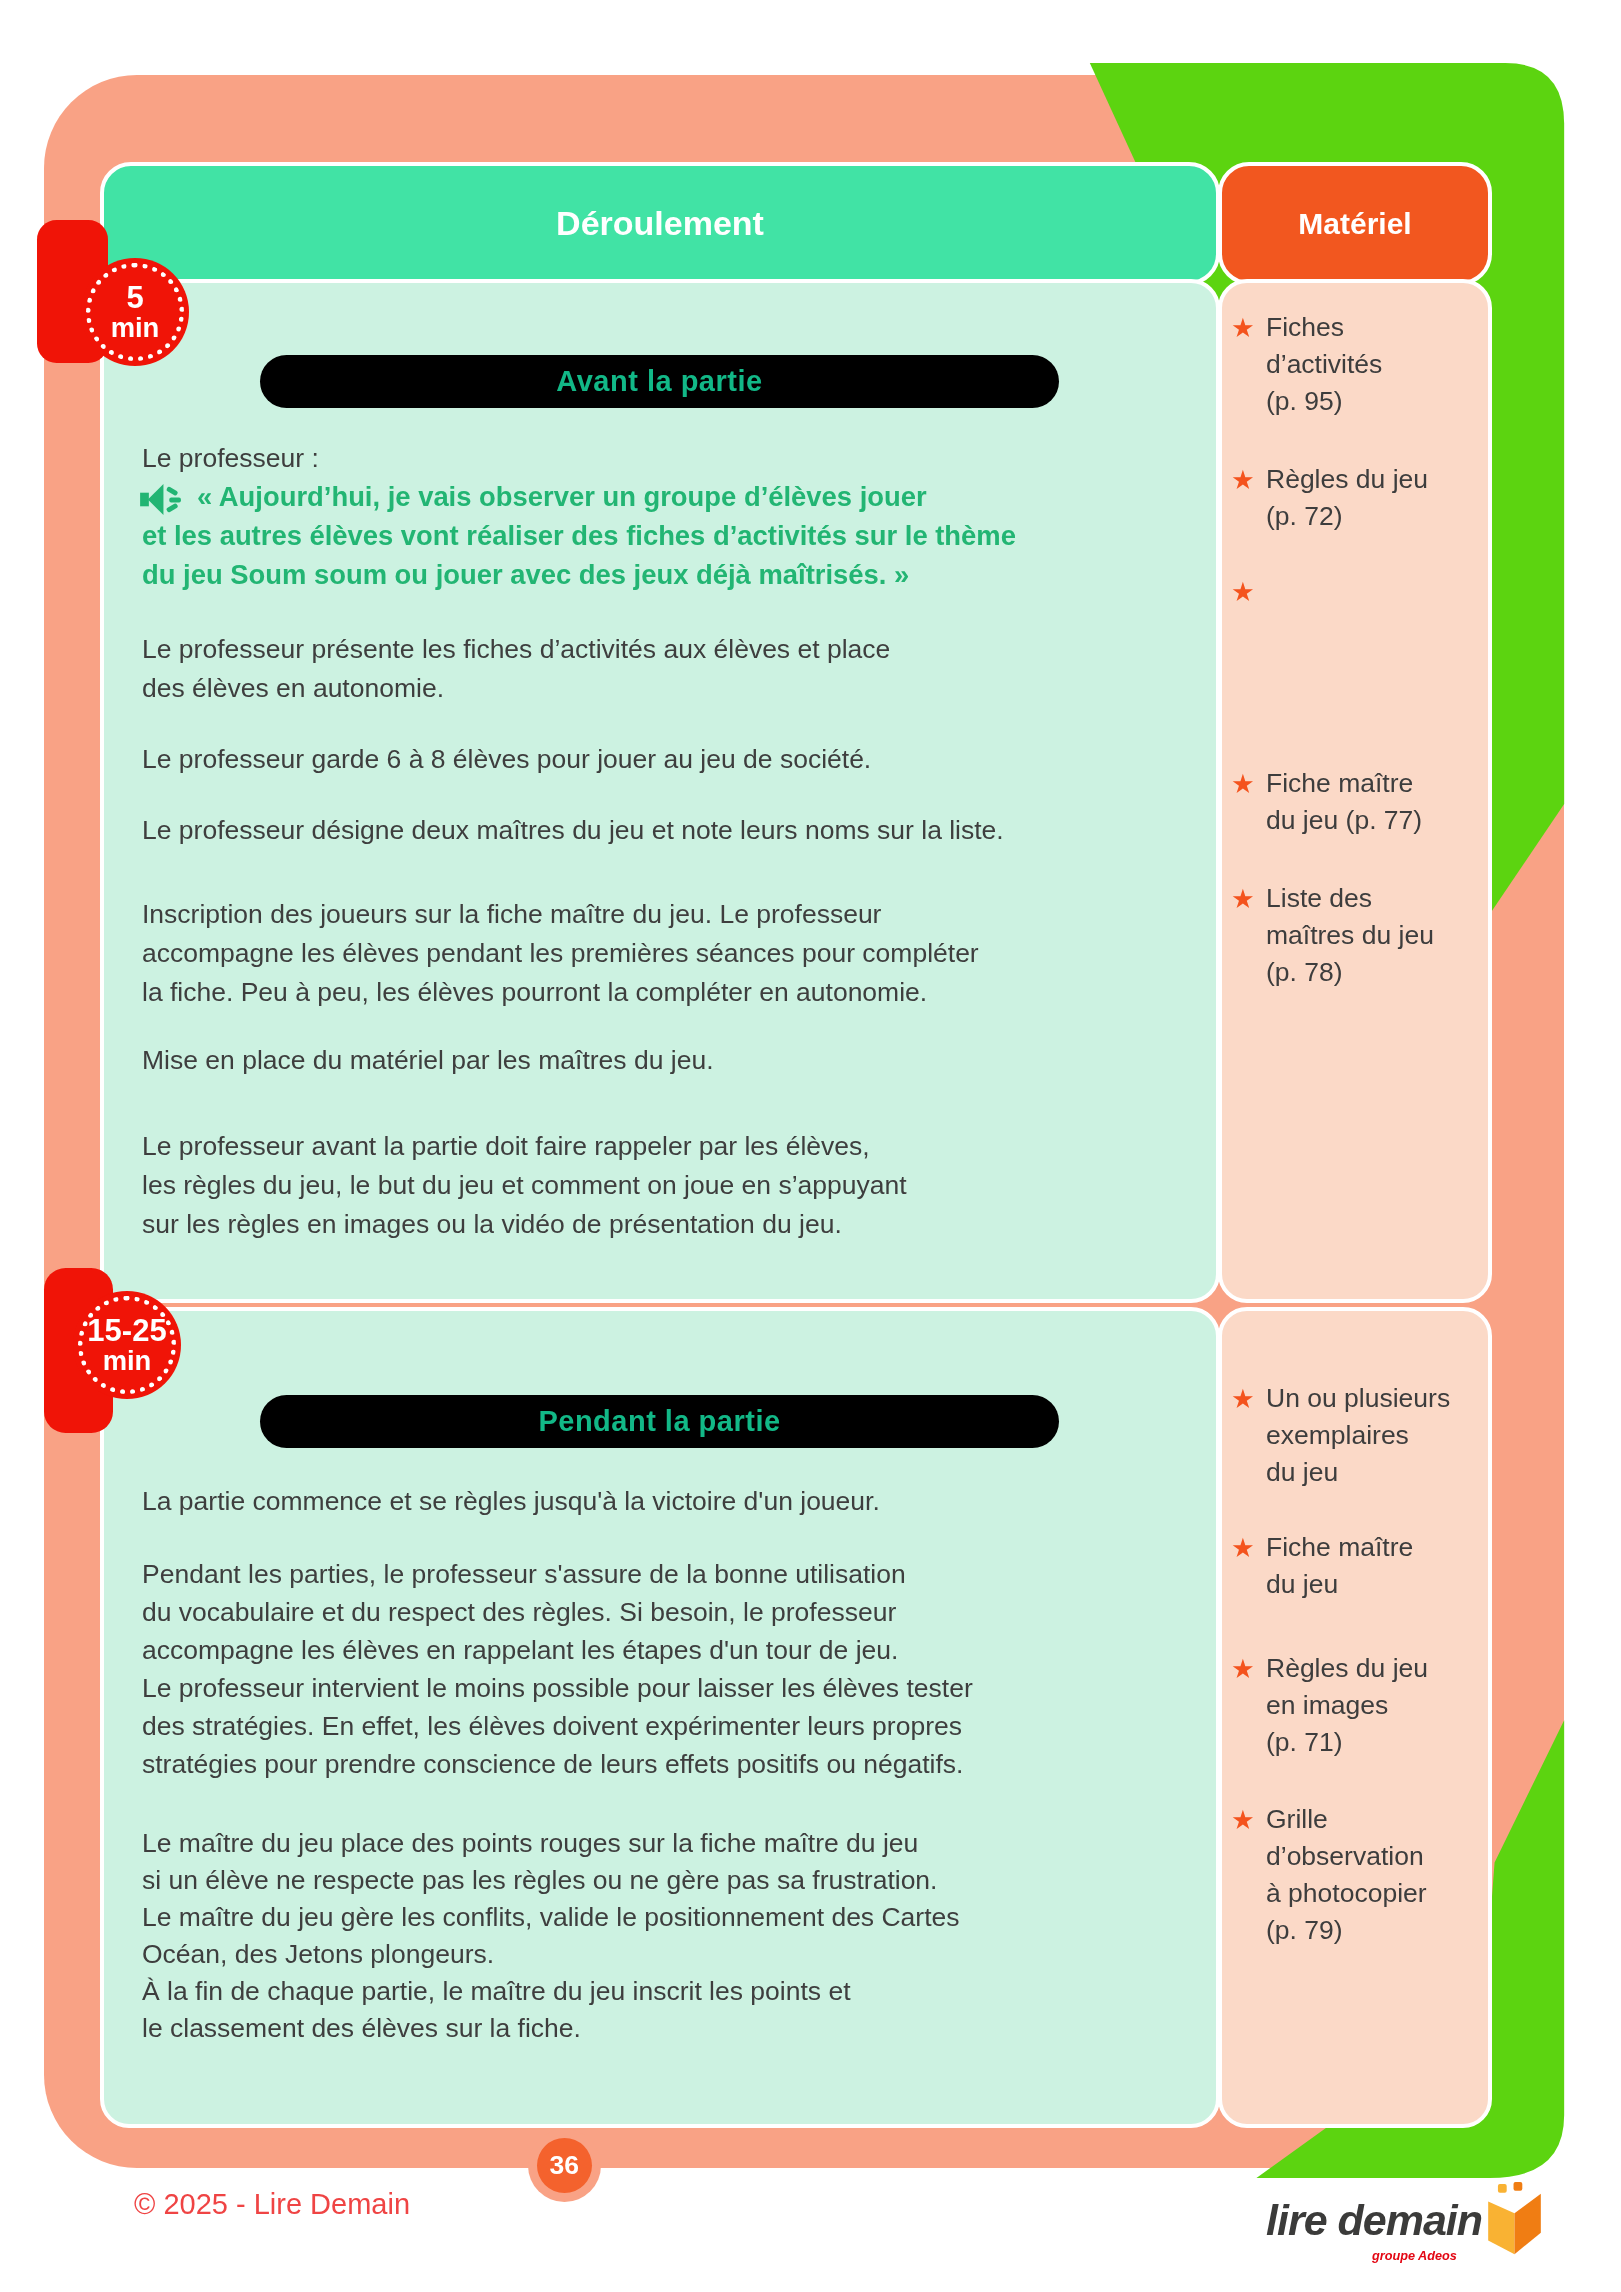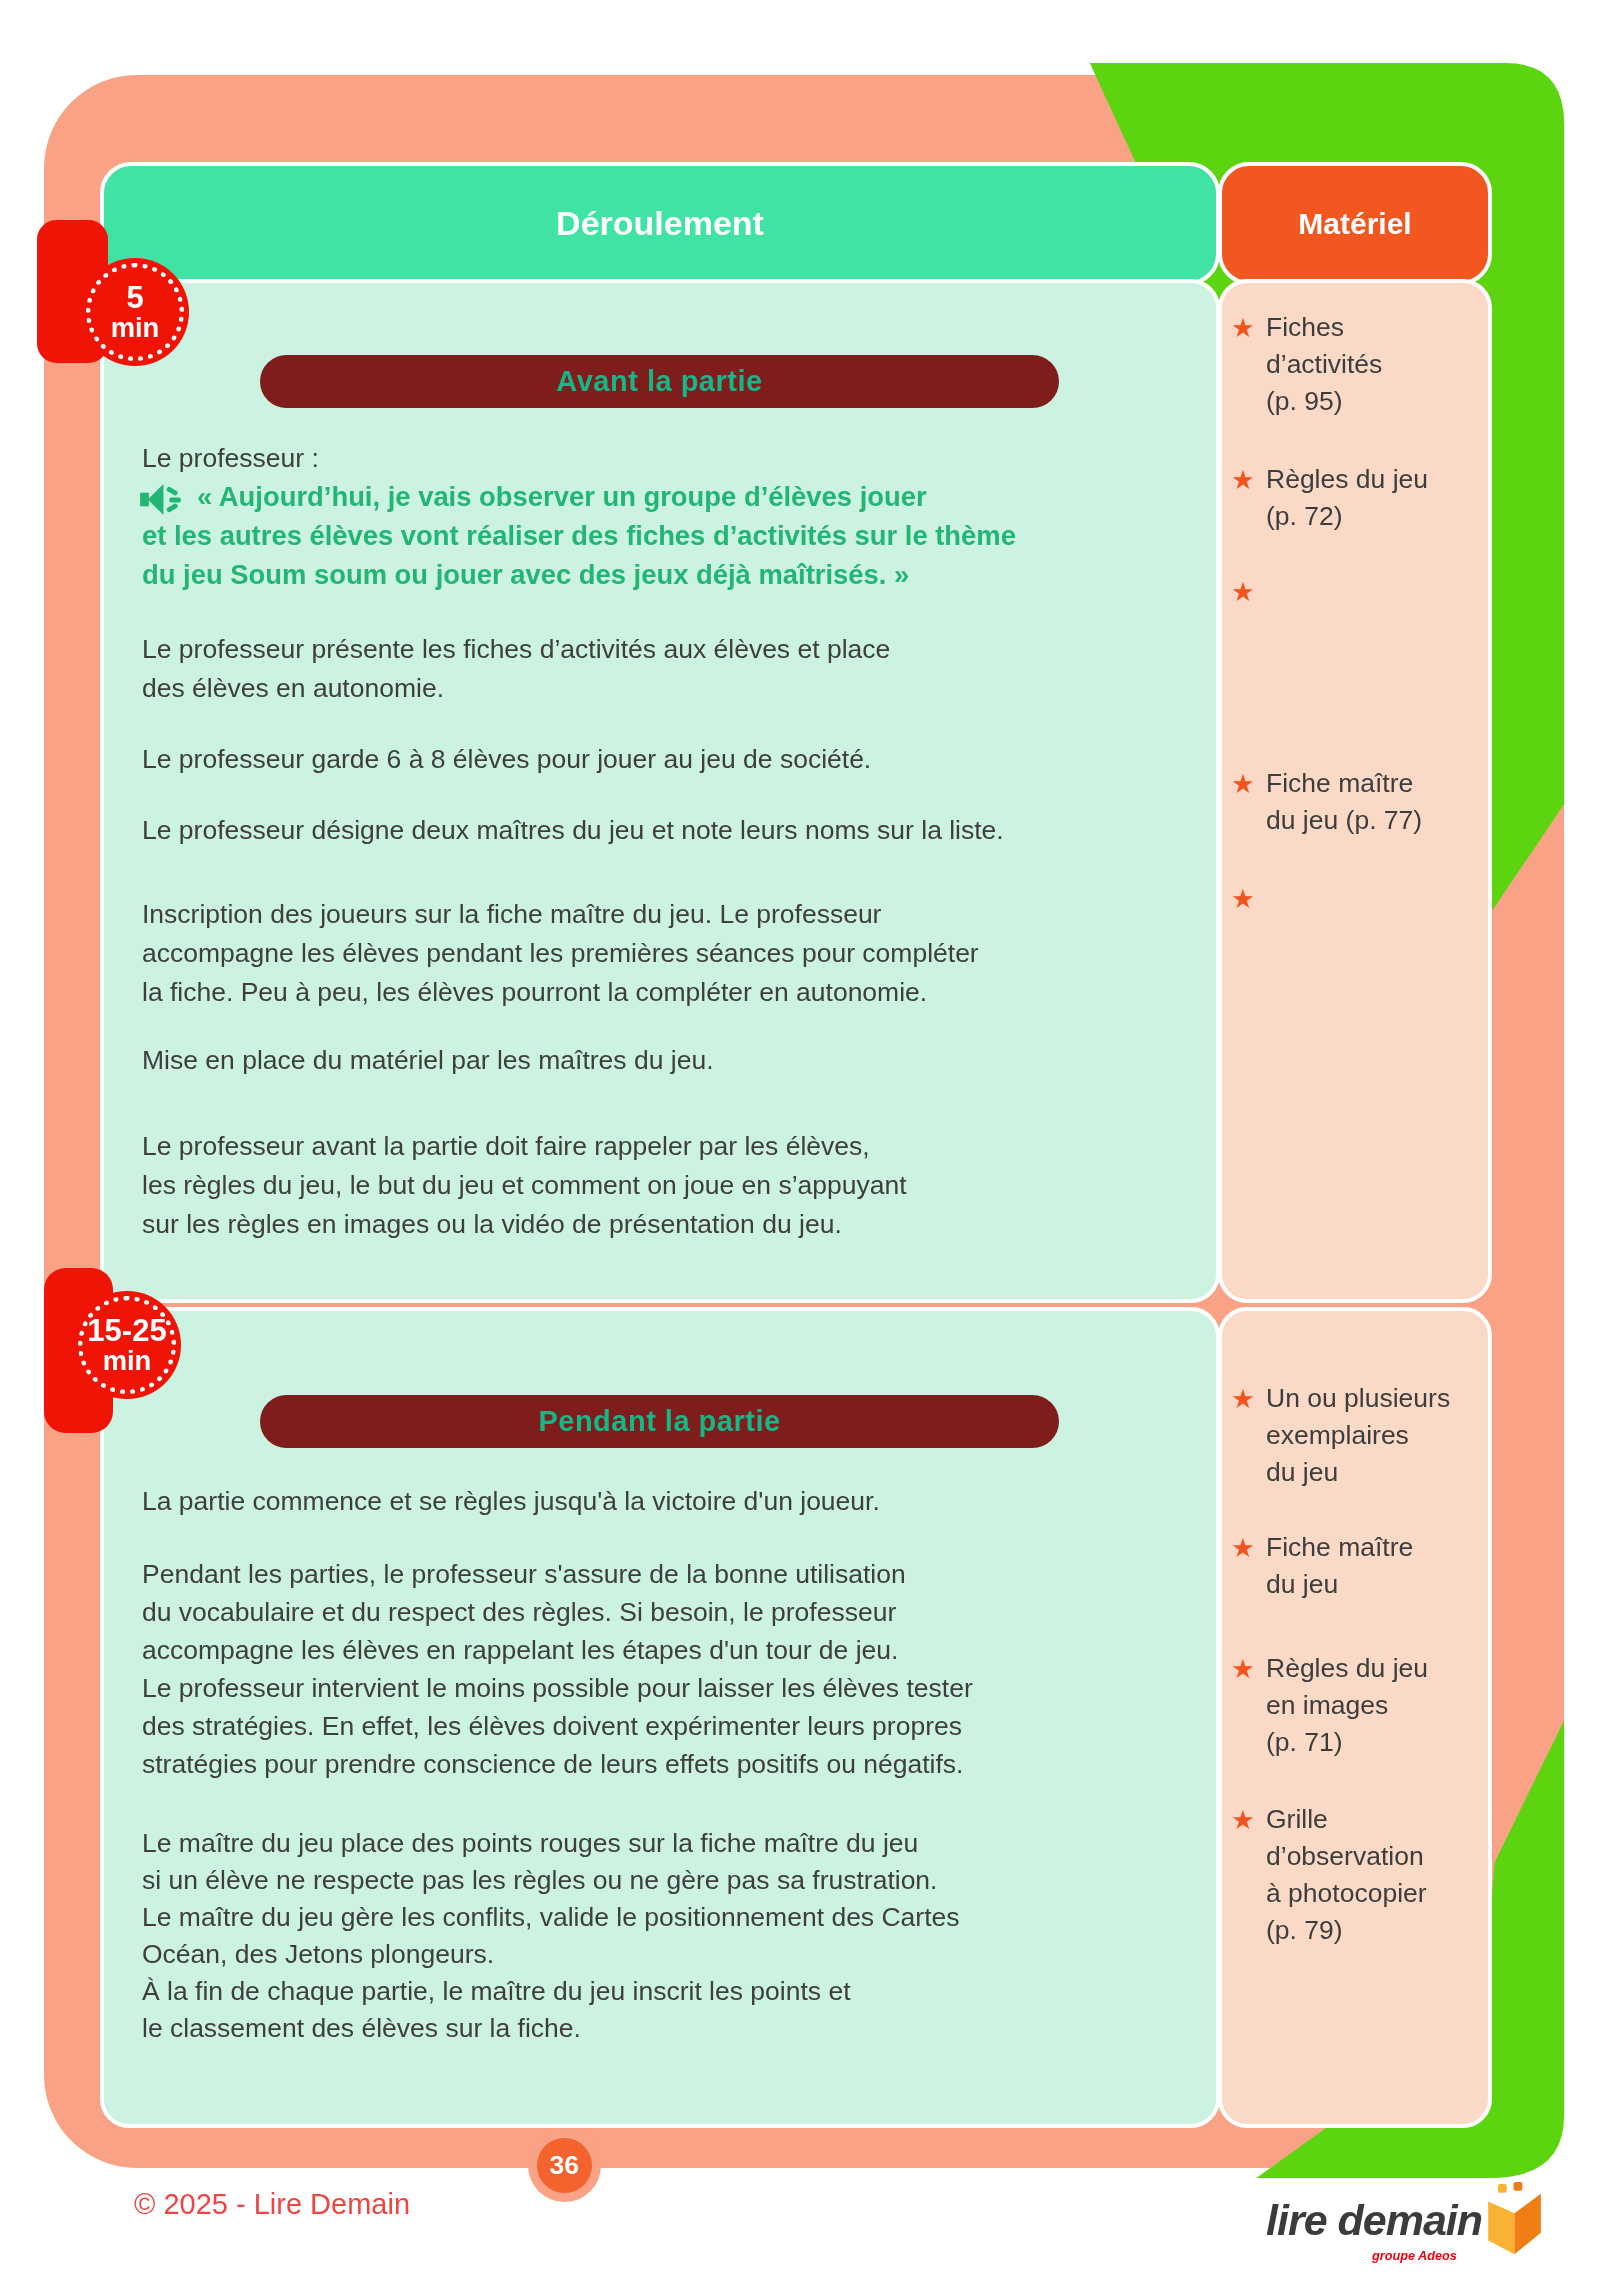--- a/index.html
+++ b/index.html
@@ -19,21 +19,21 @@
   .box{position:absolute;border:4.9px solid #ffffff;box-sizing:border-box;z-index:3;}
   .banner-process{left:100px;top:162px;width:1120px;height:123px;background:#41e3a5;border-radius:31px;
     display:flex;align-items:center;justify-content:center;color:#ffffff;font-weight:bold;font-size:34px;}
   .banner-material{left:1218px;top:162px;width:274px;height:123px;background:#f2571f;border-radius:31px;
     display:flex;align-items:center;justify-content:center;color:#ffffff;font-weight:bold;font-size:30px;}
   .panel-main{left:100px;width:1120px;background:#ccf2e1;border-radius:29px;}
   .panel-side{left:1218px;width:274px;background:#fbd9c7;border-radius:29px;}
   .sec1{top:279px;height:1024px;}
   .sec2{top:1307px;height:821px;}
   
-  .pill{position:absolute;left:260px;width:799px;height:53px;background:#7f1d1d;border-radius:27.4px;
+  .pill{position:absolute;left:260px;width:799px;height:53px;background:#000000;border-radius:27.4px;
     display:flex;align-items:center;justify-content:center;z-index:4;
     font-weight:bold;font-size:29px;color:#12b887;letter-spacing:0.5px;}
   .pill1{top:355px;}
   .pill2{top:1395px;}
   
   .para{position:absolute;left:142px;width:1063px;font-size:26.5px;line-height:39px;
     white-space:pre-line;z-index:4;color:#3e3e3e;}
   .s1-intro{top:439px;}
   .s1-quote{top:477px;color:#22b573;font-weight:bold;font-size:27.4px;text-indent:55px;}
   .s1p0{top:630px;}
@@ -155,20 +155,23 @@
 <div class="mat m12">
   <span class="star">★</span>
 </div>
 <div class="mat m13">
   <span class="star">★</span>
   <span class="mtxt">Fiche maître
 du jeu (p. 77)</span>
 </div>
 <div class="mat m14">
   <span class="star">★</span>
+  <span class="mtxt">Liste des
+maîtres du jeu
+(p. 78)</span>
 </div>
 
 <div class="mat m20">
   <span class="star">★</span>
   <span class="mtxt">Un ou plusieurs
 exemplaires
 du jeu</span>
 </div>
 <div class="mat m21">
   <span class="star">★</span>

